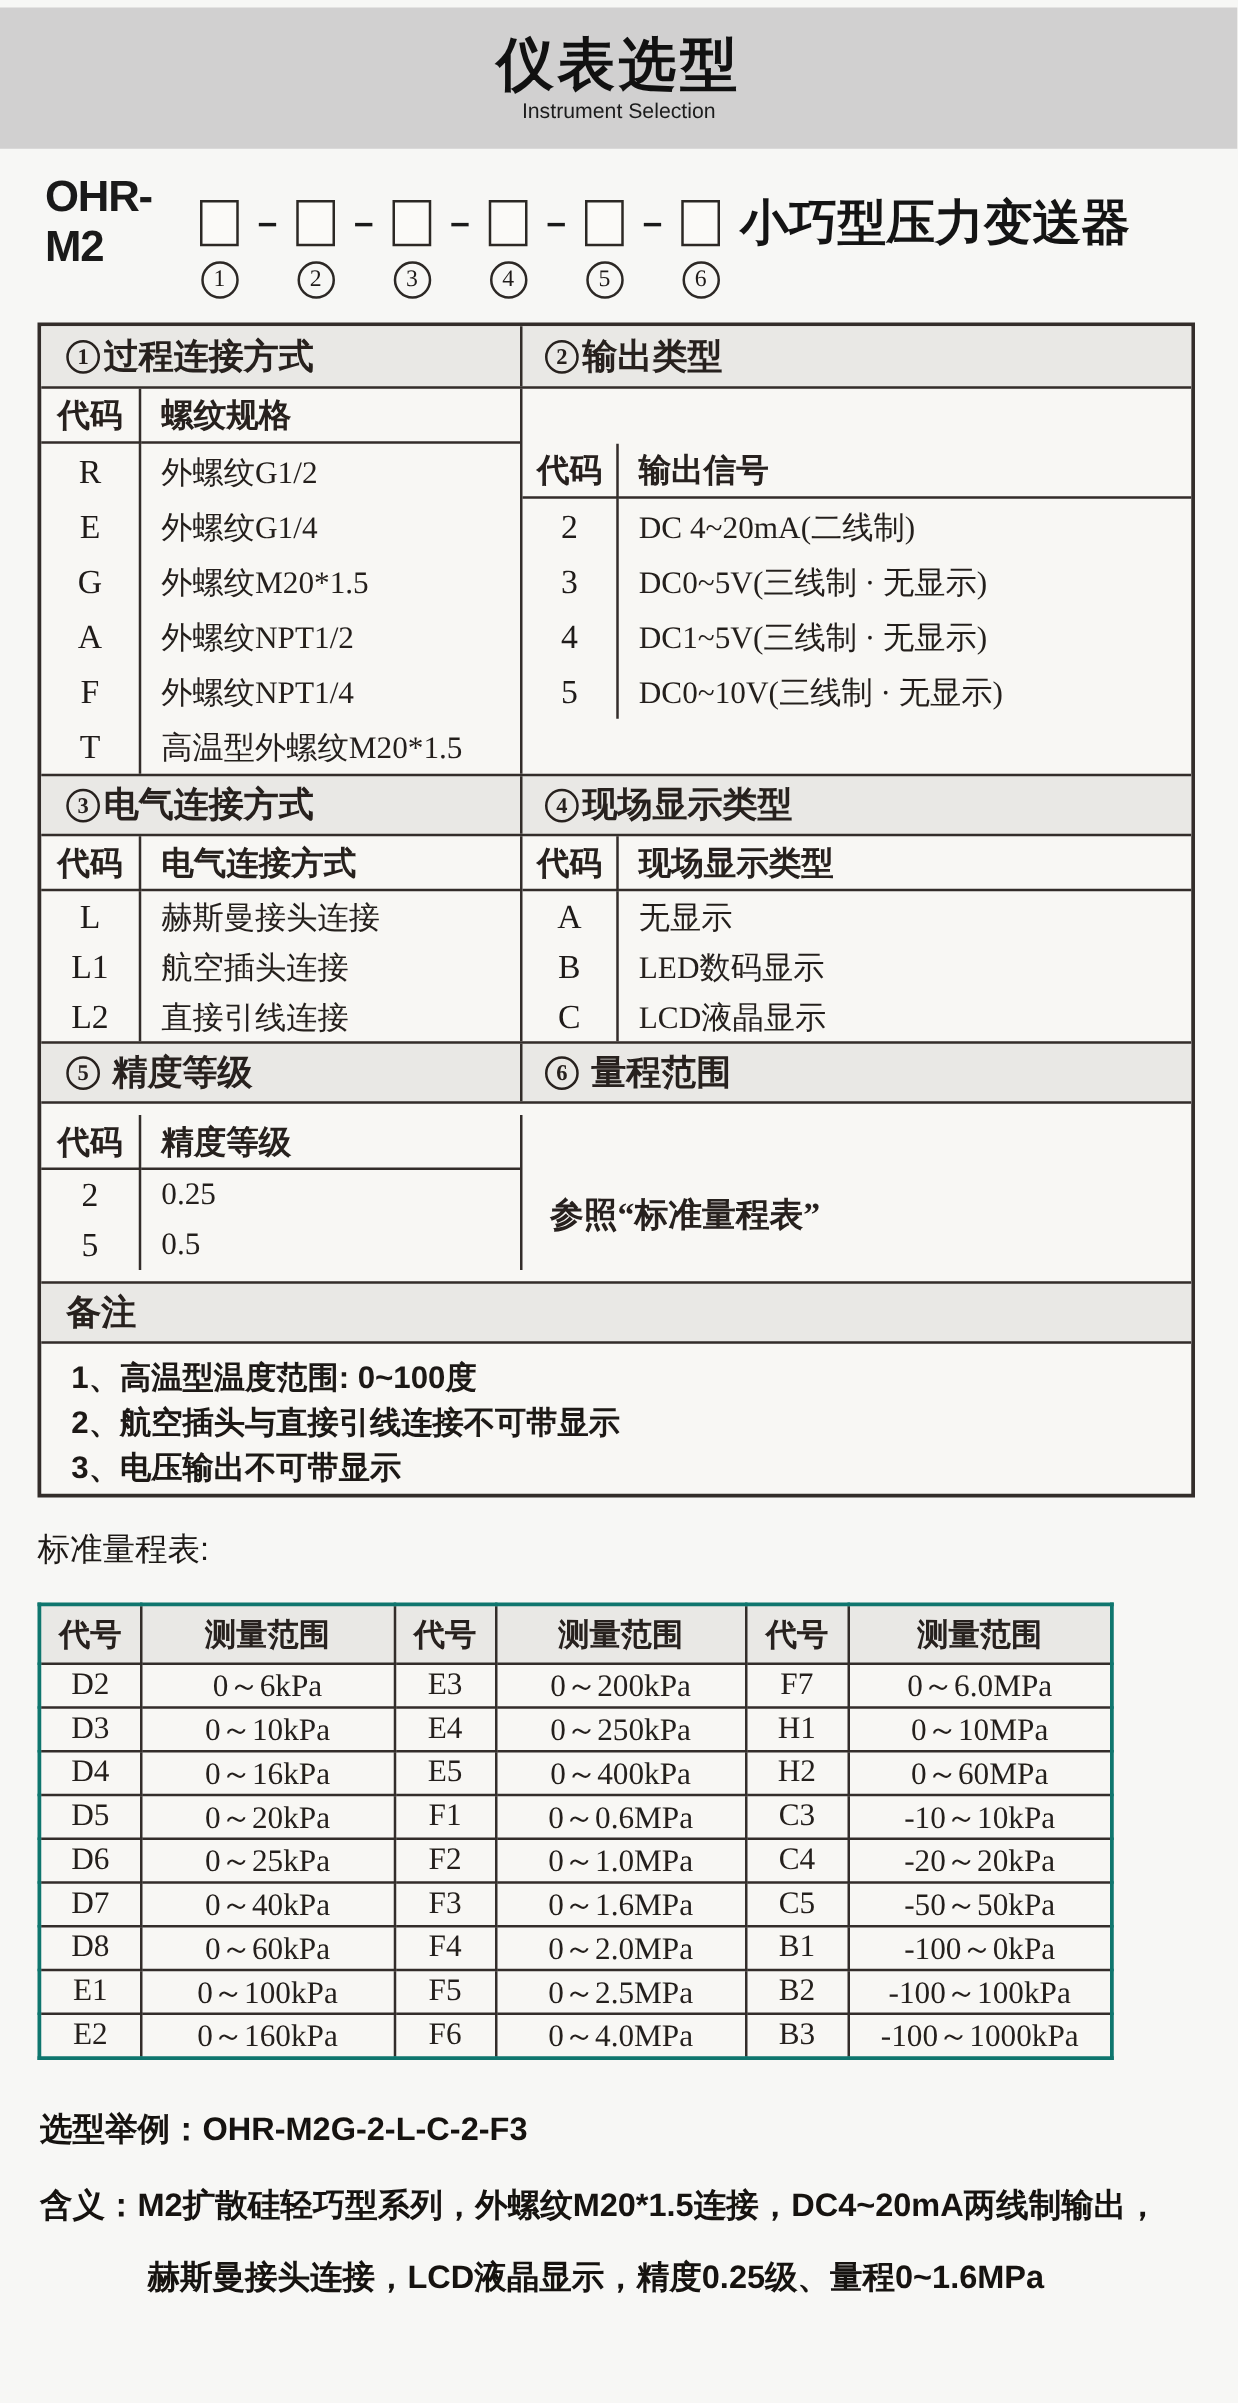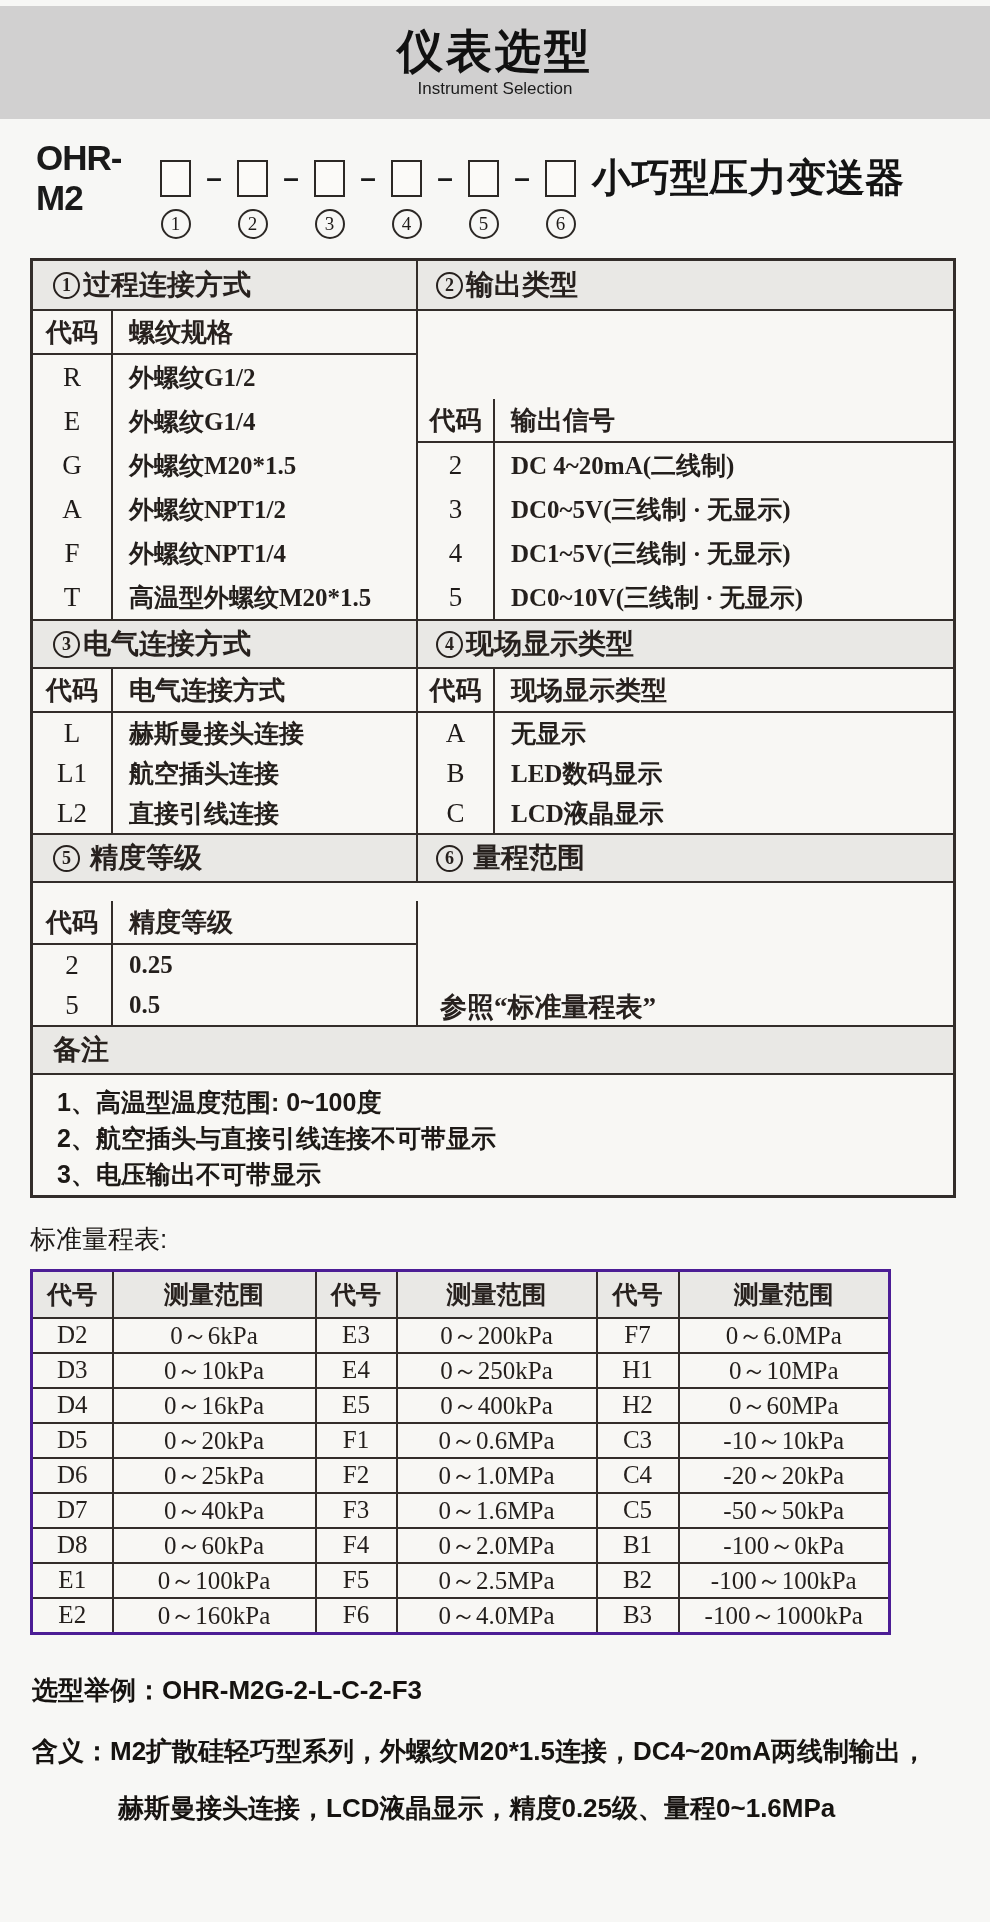--- a/index.html
+++ b/index.html
@@ -39,48 +39,48 @@
   .titlecell { display: flex; align-items: center; padding-left: 20px;
     font-size: 28px; font-weight: 700; color: #27211e; }
   .titlecell.tl { width: 385px; border-right: 2px solid #332d2a; }
   .titlecell.tr { flex: 1; padding-left: 18px; }
   .titlecell.full { flex: 1; }
   .circ { width: 27px; height: 27px; border: 2px solid #27211e; border-radius: 50%;
     display: inline-flex; align-items: center; justify-content: center;
     font-size: 18px; font-weight: 700; margin-right: 3px; flex: 0 0 auto; }
   .circ.sp { margin-right: 10px; }
 
-  .block { display: flex; align-items: flex-end; }
+  .block { display: flex; align-items: center; }
   .col-l { width: 385px; border-right: 2px solid #332d2a; }
   .col-r { flex: 1; }
   .sub { display: grid; grid-template-rows: 44px 1fr; height: 100%; }
   .sub.l { grid-template-columns: 80px 1fr; }
   .sub.r { grid-template-columns: 77px 1fr; }
   .sh { display: flex; align-items: center; border-bottom: 2px solid #332d2a;
     font-size: 26px; font-weight: 700; color: #27211e; }
   .sh.code { justify-content: center; border-right: 2px solid #332d2a; }
   .sh.desc { padding-left: 16px; }
   .stack { display: flex; flex-direction: column; }
   .stack.code { border-right: 2px solid #332d2a; align-items: center; }
   .r44 { height: 44px; display: flex; align-items: center; }
   .r40 { height: 40px; display: flex; align-items: center; }
   .codeval { font-size: 27px; color: #1f1b19; justify-content: center; width: 100%; }
-  .descval { padding-left: 16px; font-size: 25px; color: #241f1c; white-space: nowrap; font-weight: bold; }
+  .descval { padding-left: 16px; font-size: 25px; color: #241f1c; white-space: nowrap; }
   .rangecell { display: flex; align-items: flex-start; padding: 36px 0 0 22px;
     font-size: 27px; font-weight: 700; color: #27211e; }
 
   .notes { height: 120px; padding: 9px 0 0 24px;
     font-family: "Liberation Sans", "DejaVu Sans", sans-serif;
     font-size: 25px; font-weight: 700; color: #1d1916; line-height: 36px; }
 
   
   .range-label { margin: 24px 0 0 30px; font-family: "Liberation Sans", "DejaVu Sans", sans-serif;
     font-size: 26px; font-weight: 500; color: #1d1916; }
-  table.range { margin: 12px 0 0 30px; width: 858px; border-collapse: collapse;
-    border: 3px solid #4c1d95; table-layout: fixed; background: #f8f7f4; }
+  table.range { margin: 25px 0 0 30px; width: 858px; border-collapse: collapse;
+    border: 3px solid #0f766e; table-layout: fixed; background: #f8f7f4; }
   table.range th { background: #e9e8e5; font-size: 25px; font-weight: 700;
     border: 2px solid #332d2a; height: 47px; color: #27211e; }
   table.range td { border: 2px solid #332d2a; height: 32px; text-align: center;
     font-size: 25px; color: #241f1c; }
 
   
   .example { margin: 38px 0 0 32px; font-family: "Liberation Sans", "DejaVu Sans", sans-serif;
     font-size: 26px; font-weight: 600; color: #161310; }
   .meaning1 { margin: 26px 0 0 32px; font-family: "Liberation Sans", "DejaVu Sans", sans-serif;
     font-size: 26px; font-weight: 600; color: #161310; }

